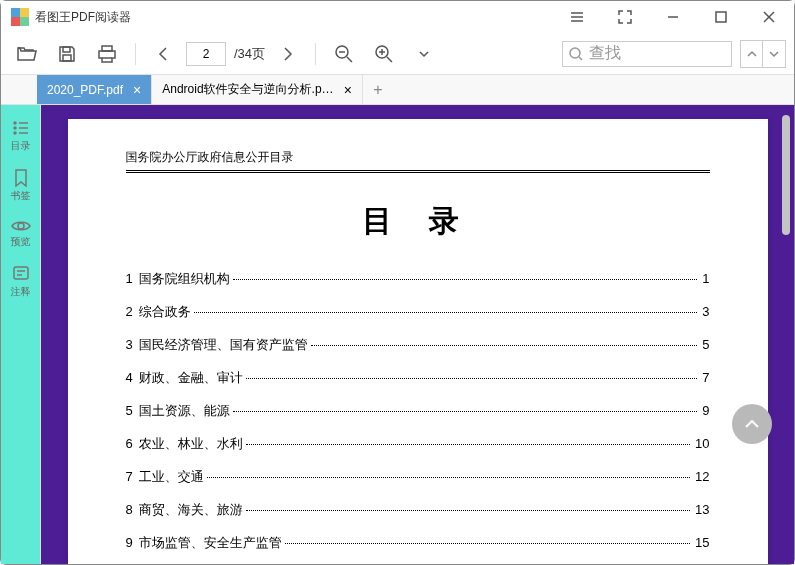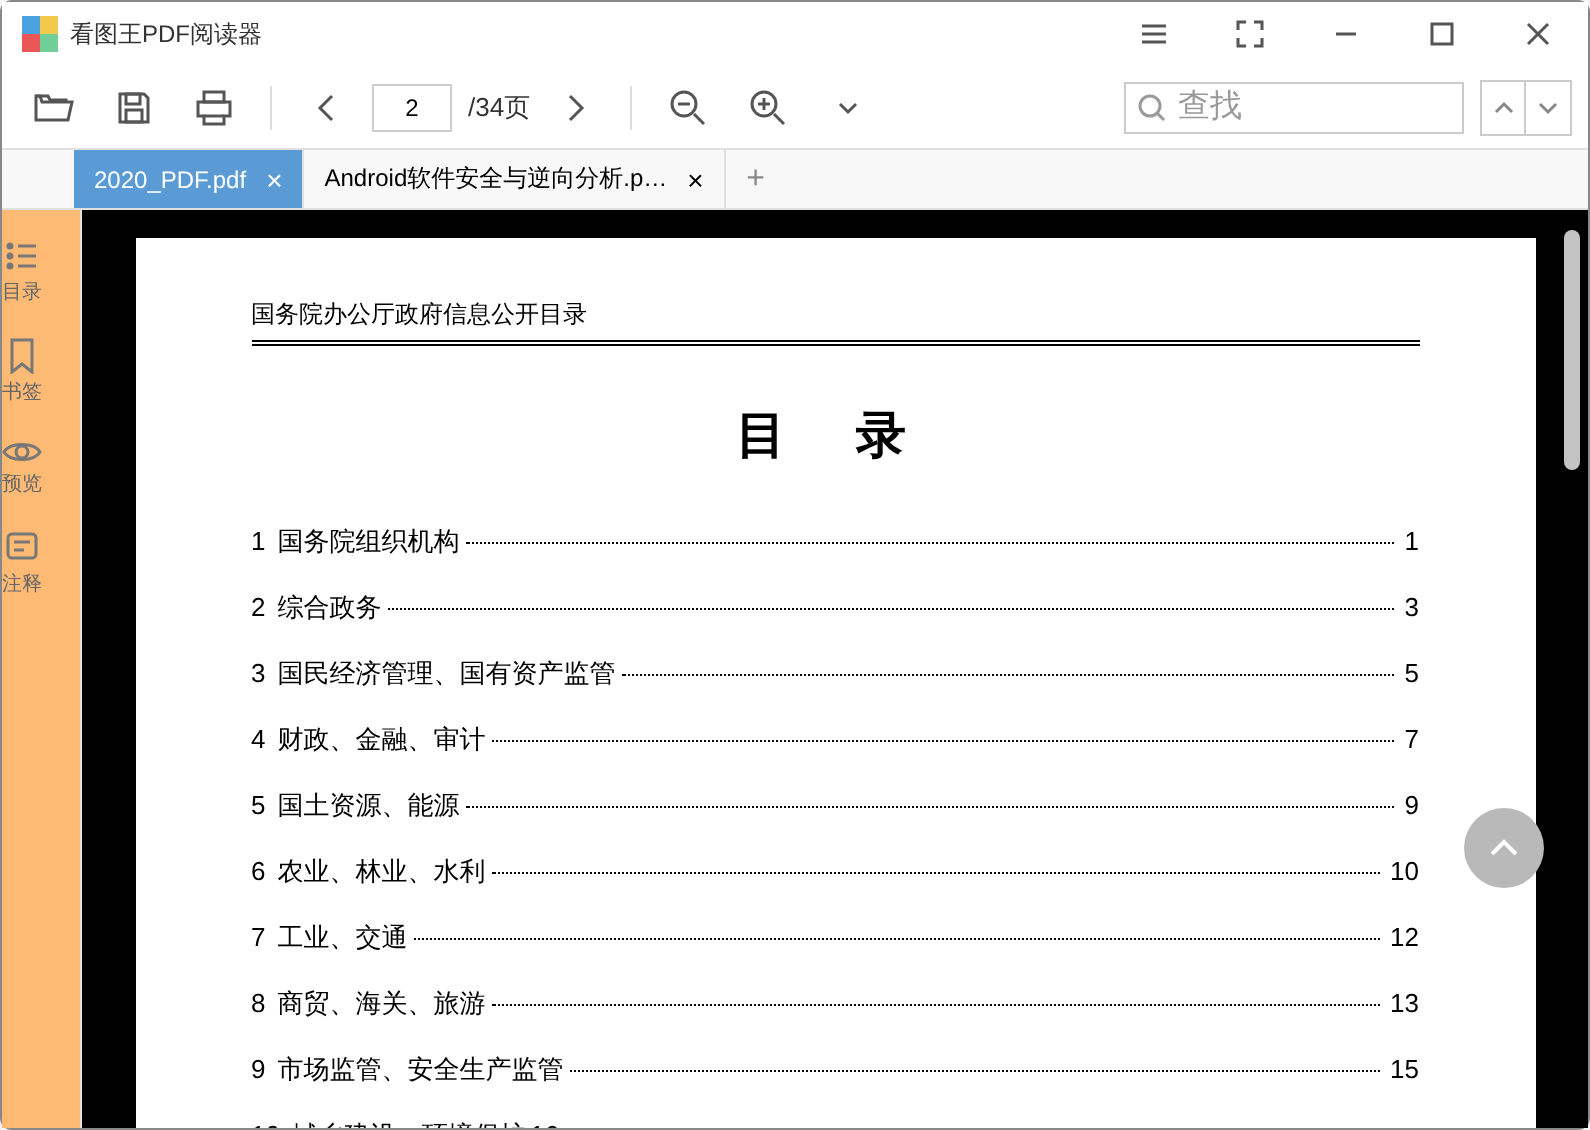--- a/index.html
+++ b/index.html
@@ -20,29 +20,29 @@
 .search-box { width: 170px; height: 26px; border: 1px solid #ccc; display: flex; align-items: center; padding: 0 6px; font-size: 16px; color: #999; }
 .search-nav { display: flex; border: 1px solid #ccc; margin-left: 4px; }
 .search-nav > div { width: 22px; height: 26px; display: flex; align-items: center; justify-content: center; color: #888; cursor: pointer; }
 .search-nav > div:first-child { border-right: 1px solid #ccc; }
 .tabs { height: 30px; display: flex; align-items: stretch; background: #f8f8f8; border-bottom: 1px solid #e0e0e0; padding-left: 36px; }
 .tab { display: flex; align-items: center; padding: 0 10px; font-size: 12px; gap: 10px; border-right: 1px solid #e0e0e0; cursor: pointer; }
 .tab.active { background: #5b9bd5; color: #fff; }
 .tab-close { font-size: 14px; cursor: pointer; }
 .tab-add { width: 30px; display: flex; align-items: center; justify-content: center; color: #888; cursor: pointer; }
 .body { flex: 1; display: flex; overflow: hidden; }
-.sidebar { width: 40px; background: #fdba74; border-right: 1px solid #e0e0e0; display: flex; flex-direction: column; align-items: flex-start; padding-top: 14px; gap: 16px; }
+.sidebar { width: 40px; background: #5eead4; border-right: 1px solid #e0e0e0; display: flex; flex-direction: column; align-items: center; padding-top: 14px; gap: 16px; }
 .side-item { display: flex; flex-direction: column; align-items: center; gap: 2px; color: #666; cursor: pointer; }
 .side-label { font-size: 10px; }
-.content { flex: 1; background: #000000; display: flex; justify-content: center; overflow: hidden; position: relative; }
+.content { flex: 1; background: #4c1d95; display: flex; justify-content: center; overflow: hidden; position: relative; }
 .page { width: 700px; background: #fff; margin-top: 14px; box-shadow: 0 2px 6px rgba(0,0,0,0.15); padding: 30px 58px 0 58px; font-family: "SimSun", serif; }
 .page-header { font-size: 12px; padding-bottom: 4px; }
 .hr1 { border: none; border-top: 1.5px solid #000; }
 .hr2 { border: none; border-top: 0.5px solid #000; margin-top: 1px; }
-.doc-title { text-align: center; font-size: 25px; font-weight: bold; letter-spacing: 14px; margin: 28px 0 28px 0; }
+.doc-title { text-align: center; font-size: 30px; font-weight: bold; letter-spacing: 14px; margin: 28px 0 28px 0; }
 .toc-line { display: flex; align-items: baseline; font-size: 13px; margin: 15px 0; }
 .toc-num { margin-right: 6px; }
 .toc-dots { flex: 1; border-bottom: 1.5px dotted #000; margin: 0 3px; position: relative; top: -3px; }
 .toc-page { margin-left: 2px; }
 .float-btn { position: absolute; right: 22px; bottom: 120px; width: 40px; height: 40px; border-radius: 50%; background: #b9b9b9; display: flex; align-items: center; justify-content: center; cursor: pointer; }
 .scrollbar { position: absolute; right: 2px; top: 0; width: 10px; height: 100%; }
 .scroll-thumb { position: absolute; top: 10px; width: 8px; height: 120px; background: #c4c4c4; border-radius: 4px; }
 svg { display: block; }
 </style>
 </head>

